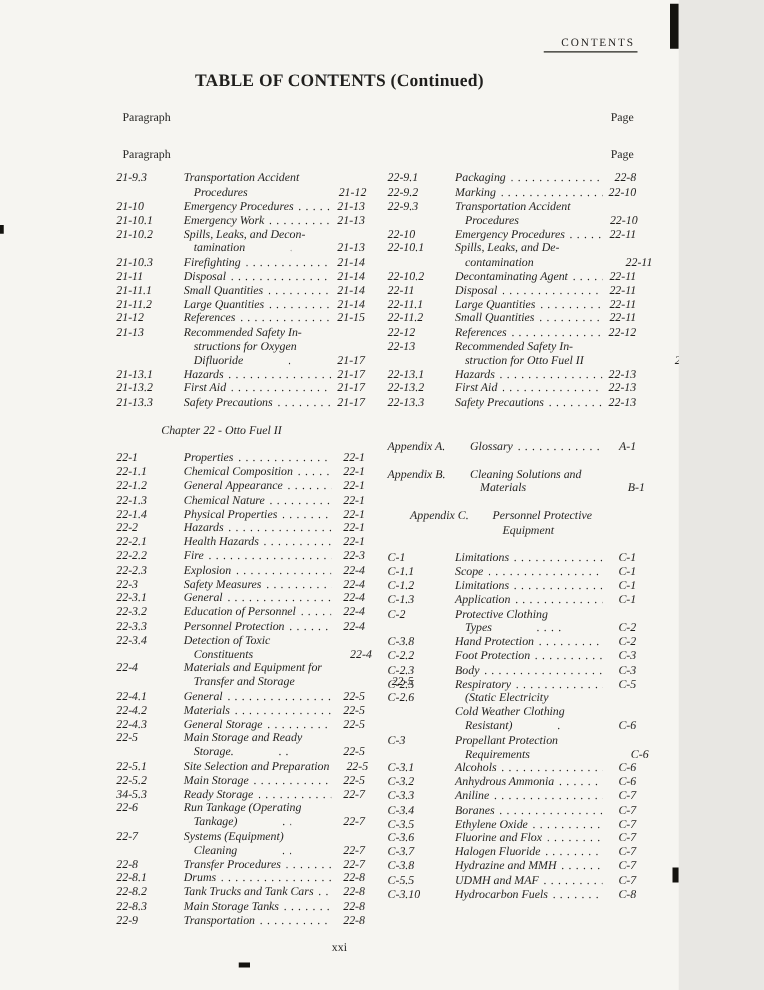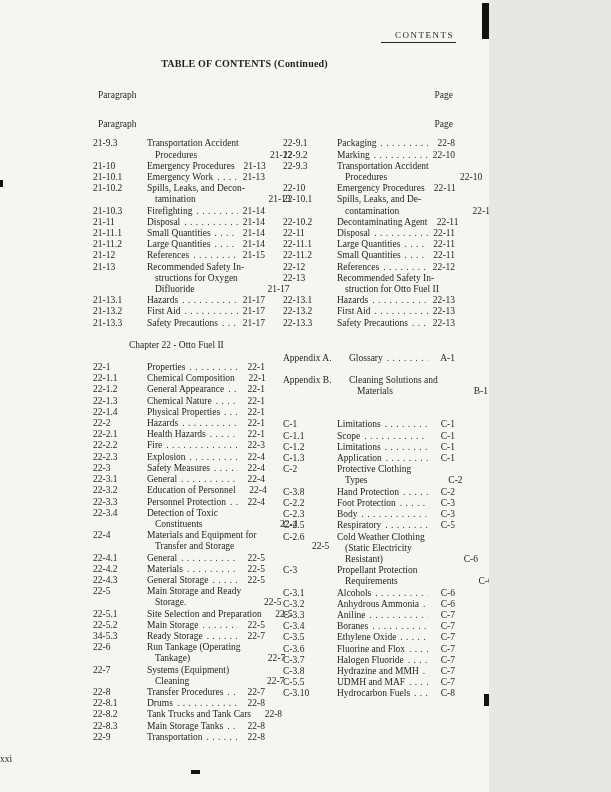--- a/index.html
+++ b/index.html
@@ -2,21 +2,21 @@
 <html><head>
 <meta charset="utf-8">
 <style>
   html, body {
     margin: 0;
     padding: 0;
     background: #e8e7e3;
   }
   .page {
     position: relative;
-    width: 489px;
+    width: 543px;
     height: 792px;
     background: #f6f5f1;
     font-family: "Liberation Serif", serif;
     color: #201f1d;
     overflow: hidden;
     box-sizing: border-box;
   }
   
   .artifact { position: absolute; background: #14130f; }
   .artifact-tr { right: 0; top: 3px; width: 7px; height: 36px; }
@@ -35,21 +35,21 @@
     letter-spacing: 1.5px;
     border-bottom: 1px solid #25241f;
     padding: 0 2px 2px 14px;
   }
   .doc-title {
     position: absolute;
     top: 58px;
     left: 0;
     width: 100%;
     text-align: center;
-    font-size: 10px;
+    font-size: 14px;
     font-weight: bold;
     letter-spacing: 0.2px;
   }
   .body-area {
     position: absolute;
     top: 90px;
     left: 93px;
     right: 34px;
   }
   .col-headers {
@@ -64,20 +64,21 @@
     display: flex;
     justify-content: space-between;
     padding-left: 5px;
     padding-right: 2px;
     line-height: 11.2px;
   }
   .columns {
     display: flex;
     gap: 18px;
     margin-top: 8px;
+    font-style: italic;
   }
   .column {
     flex: 1;
     min-width: 0;
     font-size: 9.5px;
   }
   .entry {
     display: flex;
     align-items: flex-start;
   }
@@ -118,20 +119,21 @@
     padding-left: 36px;
     line-height: 11.2px;
     white-space: nowrap;
   }
   .spacer { width: 100%; }
   .footer {
     position: absolute;
     bottom: 28px;
     left: 0;
     width: 100%;
+    text-align: center;
     font-size: 9.5px;
     margin-top: 32px;
   }
 </style>
 </head>
 <body>
 
 <div class="page">
 
   <div class="artifact artifact-tr"></div>
@@ -779,20 +781,31 @@
                 <span class="ttext">Cleaning Solutions and</span>
               </div>
               <div class="line cont">
                 <span class="ttext">Materials</span>
                 <span class="dots"></span>
                 <span class="pgnum">B-1</span>
               </div>
             </div>
           </div>
           <div class="spacer" style="height: 11px;"></div>
+          <div class="entry wide" style="margin-left: 18px;">
+            <div class="para">Appendix C.</div>
+            <div class="title-block">
+              <div class="line">
+                <span class="ttext">Personnel Protective</span>
+              </div>
+              <div class="line cont">
+                <span class="ttext">Equipment</span>
+              </div>
+            </div>
+          </div>
           <div class="spacer" style="height: 11px;"></div>
           <div class="entry">
             <div class="para">C-1</div>
             <div class="title-block">
               <div class="line">
                 <span class="ttext">Limitations</span>
                 <span class="dots"></span>
                 <span class="pgnum">C-1</span>
               </div>
             </div>
@@ -876,25 +889,25 @@
               <div class="line">
                 <span class="ttext">Respiratory</span>
                 <span class="dots"></span>
                 <span class="pgnum">C-5</span>
               </div>
             </div>
           </div>
           <div class="entry">
             <div class="para">C-2.6</div>
             <div class="title-block">
+              <div class="line cont">
+                <span class="ttext">(Static Electricity</span>
+              </div>
               <div class="line">
                 <span class="ttext">Cold Weather Clothing</span>
-              </div>
-              <div class="line cont">
-                <span class="ttext">(Static Electricity</span>
               </div>
               <div class="line cont">
                 <span class="ttext">Resistant)</span>
                 <span class="dots"></span>
                 <span class="pgnum">C-6</span>
               </div>
             </div>
           </div>
           <div class="entry">
             <div class="para">C-3</div>

